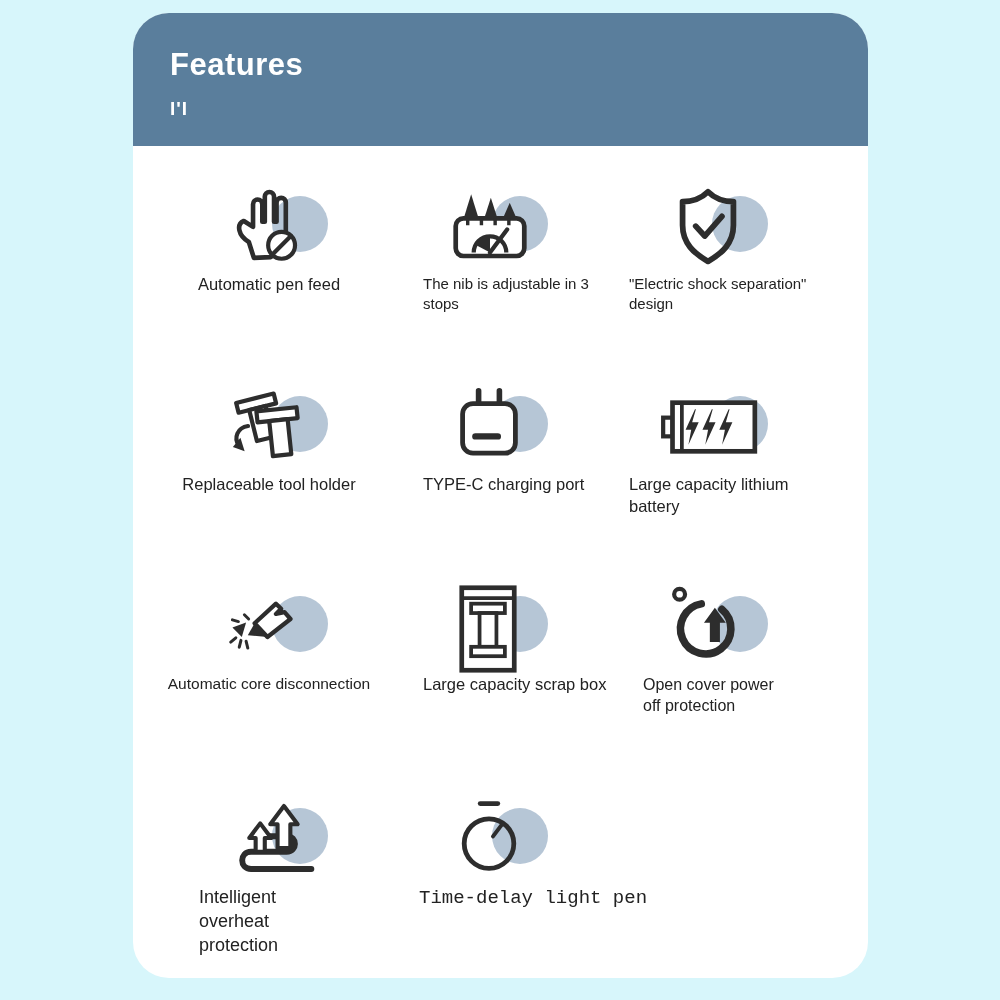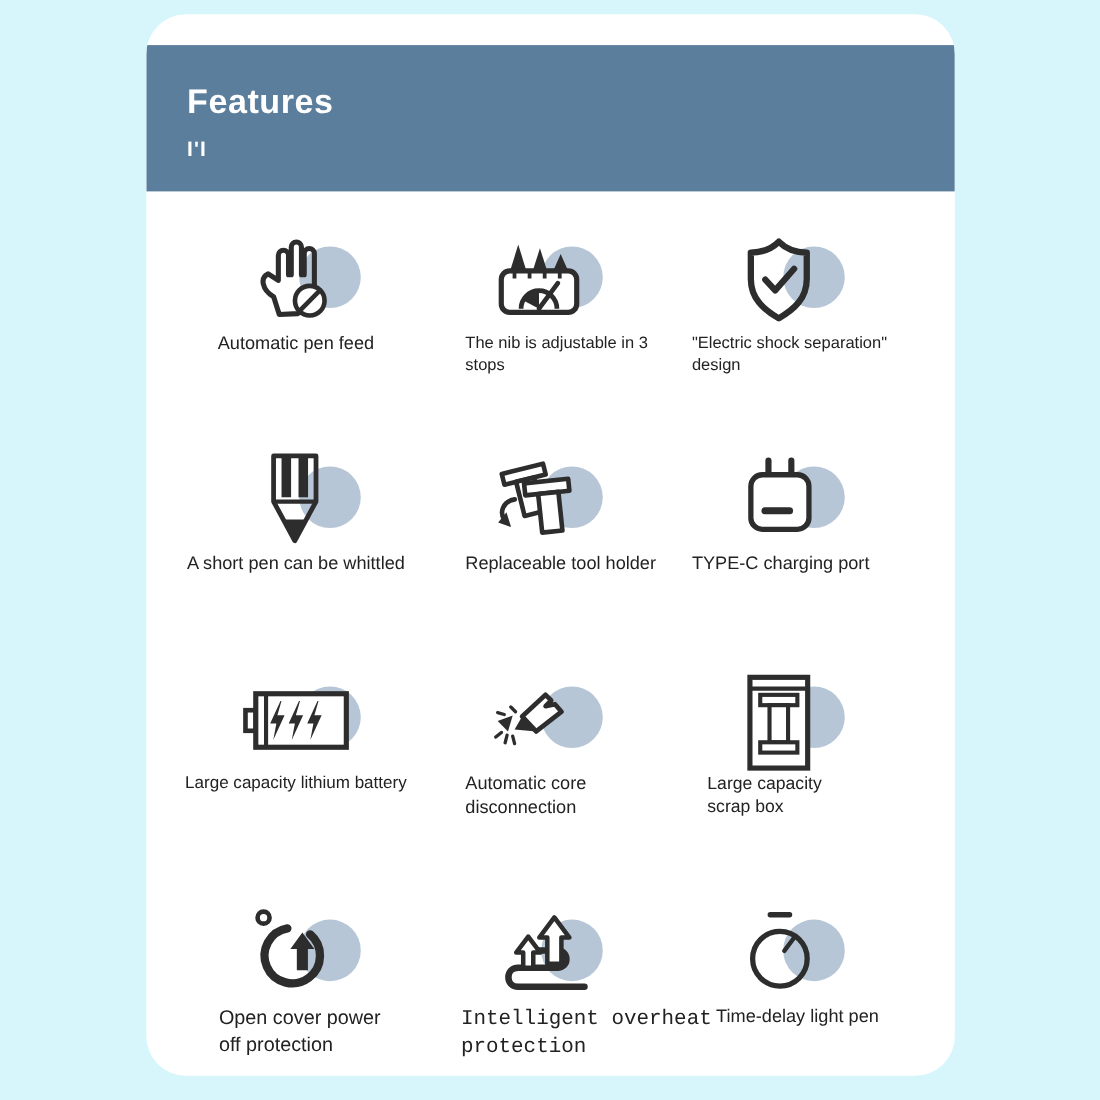--- a/index.html
+++ b/index.html
@@ -16,21 +16,20 @@
     background:#ffffff;
     border-radius:36px;
     overflow:hidden;
   }
   .hdr {
     height:133px;
     background:#5a7e9c;
     box-sizing:border-box;
     padding:34px 0 0 37px;
     color:#ffffff;
-    margin-top:28px;
   }
   .hdr .title { font-size:31px; font-weight:bold; letter-spacing:0.5px; }
   .hdr .subtitle { font-size:19px; font-weight:bold; margin-top:15px; letter-spacing:1px; }
 
   .grid {
     margin:24px 0 0 30px;
     display:grid;
     grid-template-columns:220px 220px 230px;
     grid-template-rows:200px 200px 212px 200px;
   }
@@ -112,33 +111,20 @@
       <div class="icon-area">
         <span class="dot"></span>
         <svg class="ic" width="82" height="86" viewBox="0 0 100 100">
           <path d="M50 7 C59 16 71 19 81 19 L81 48 C81 70 67 82 50 92 C33 82 19 70 19 48 L19 19 C29 19 41 16 50 7 Z" fill="none" stroke="#2d2d2d" stroke-width="7" stroke-linejoin="round"></path>
           <path d="M35 49 L46 61 L67 37" fill="none" stroke="#2d2d2d" stroke-width="7" stroke-linecap="round" stroke-linejoin="round"></path>
         </svg>
       </div>
       <div class="label">"Electric shock separation" design</div>
     </div>
 
-    <div class="cell">
-      <div class="icon-area">
-        <span class="dot"></span>
-        <svg class="ic w54" width="54" height="88" viewBox="0 0 56 90">
-          <path d="M8 4 H48 V47 L28 84 L8 47 Z" fill="none" stroke="#2d2d2d" stroke-width="4.5" stroke-linejoin="round"></path>
-          <rect x="15.5" y="4" width="9" height="39" fill="#2d2d2d"></rect>
-          <rect x="31.5" y="4" width="9" height="39" fill="#2d2d2d"></rect>
-          <line x1="8" y1="47" x2="48" y2="47" stroke="#2d2d2d" stroke-width="4"></line>
-          <path d="M19 64 L37 64 L28 82 Z" fill="#2d2d2d"></path>
-        </svg>
-      </div>
-      <div class="label">A short pen can be whittled</div>
-    </div>
 
     <div class="cell">
       <div class="icon-area">
         <span class="dot"></span>
         <svg class="ic" width="84" height="84" viewBox="0 0 100 100">
           <g transform="rotate(-14 40 40)">
             <rect x="16" y="16" width="46" height="12" fill="#ffffff" stroke="#2d2d2d" stroke-width="5" stroke-linejoin="round"></rect>
             <rect x="29" y="28" width="20" height="38" fill="#ffffff" stroke="#2d2d2d" stroke-width="5" stroke-linejoin="round"></rect>
           </g>
           <g transform="rotate(-6 62 60)">

